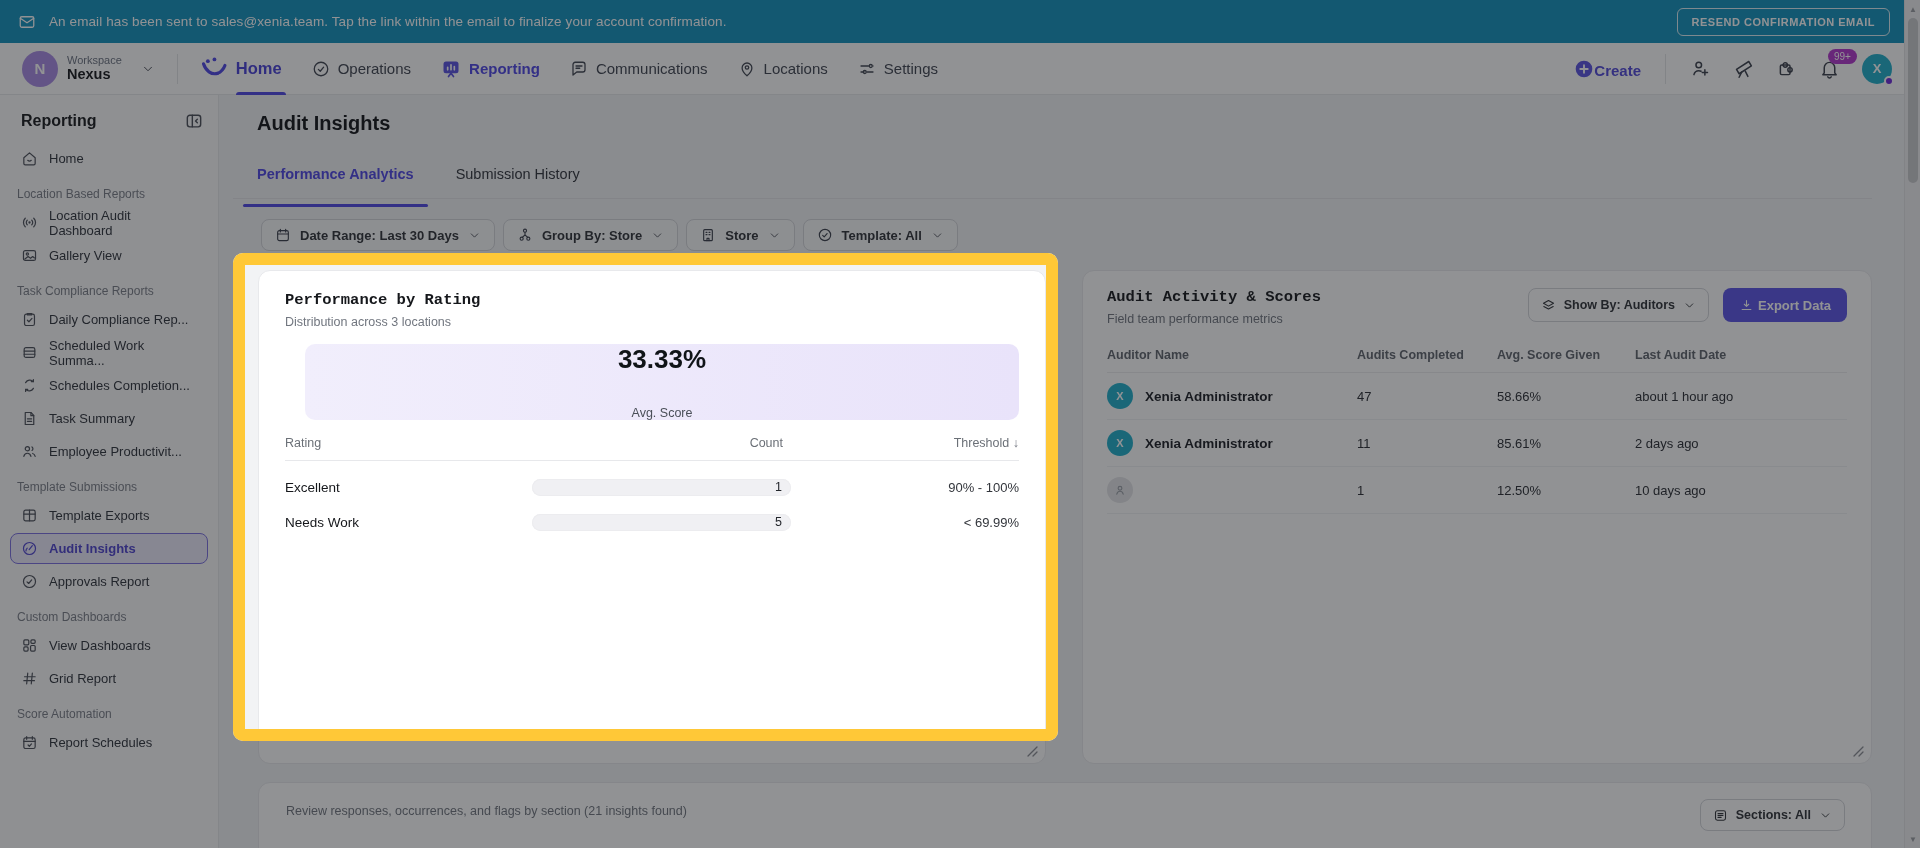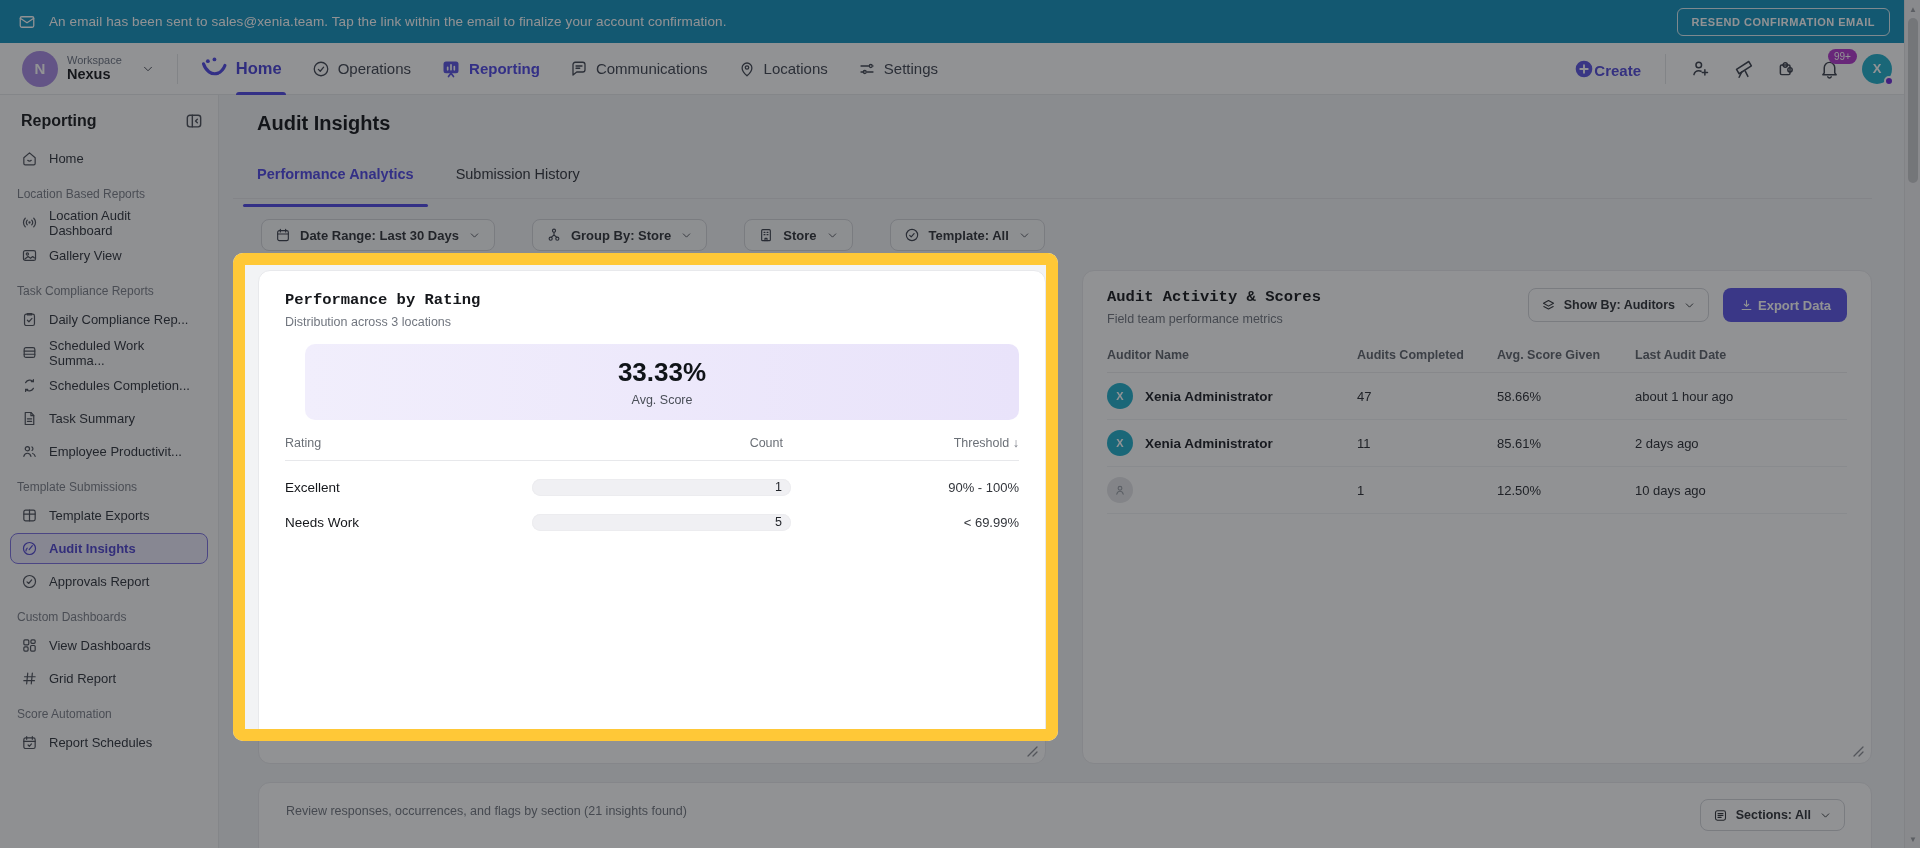--- a/index.html
+++ b/index.html
@@ -72,37 +72,37 @@
   
   .page-title { position:absolute; left:257px; top:112px; font-size:20px;
                 font-weight:bold; color:#111418; }
   .tabs { position:absolute; left:257px; top:166px; display:flex; gap:42px; }
   .tab { font-size:14.5px; color:#30343C; padding-bottom:25px; cursor:pointer; position:relative; }
   .tab.active { color:#4F46E5; font-weight:bold; }
   .tab.active::after { content:""; position:absolute; left:-14px; right:-14px; bottom:0;
                        height:3px; background:#4F46E5; border-radius:3px; }
   .tab-rule { position:absolute; left:233px; top:198px; width:1639px; height:1px; background:#E4E5E8; }
 
-  .filters { position:absolute; left:261px; top:219px; display:flex; gap:37px; }
+  .filters { position:absolute; left:261px; top:219px; display:flex; gap:8px; }
   .filter-btn { display:flex; align-items:center; gap:9px; height:32px; padding:0 13px;
                 border:1px solid #D3D5DA; border-radius:8px; background:#F8F9FA;
                 font-size:13px; font-weight:bold; color:#2F3237; cursor:pointer; }
   .filter-btn .ic { width:16px; height:16px; color:#3A3F4B; }
   .filter-btn .chev { width:13px; height:13px; color:#4A4E57; }
 
   .card { position:absolute; background:#fff; border:1px solid #E8E9EC; border-radius:12px; }
   .resize-handle { position:absolute; right:7px; bottom:6px; color:#8A8D93; cursor:nwse-resize; }
 
   
   .perf-card { left:258px; top:270px; width:788px; height:494px; padding:20px 26px; }
   .card-title { font-size:15.5px; font-weight:bold; color:#15171B;font-family:Liberation Mono, monospace; }
   .card-sub { font-size:12.5px; color:#71767F; margin-top:6px; }
   .avg-banner { margin-top:15px; height:76px; border-radius:10px;
                 background:linear-gradient(90deg,#F1EEFC 0%,#E9E3FA 100%);
-                display:flex; flex-direction:column; align-items:center; justify-content:center; gap:5px;margin-left:20px; }
+                display:flex; flex-direction:column; align-items:center; justify-content:space-between; gap:5px;margin-left:20px; }
   .avg-value { font-size:26px; font-weight:bold; color:#101418; }
   .avg-label { font-size:12.5px; color:#4A4F58; }
   .rt-head { display:flex; align-items:center; margin-top:16px; font-size:12.5px; color:#6B7077; }
   .rt-head .h-rating { width:247px; }
   .rt-head .h-count { width:259px; text-align:right; padding-right:8px; }
   .rt-head .h-threshold { flex:1; text-align:right; }
   .rt-rule { height:1px; background:#E7E8EB; margin-top:10px; }
   .rt-row { display:flex; align-items:center; margin-top:18px; }
   .rt-rating { width:247px; font-size:13.5px; color:#15171B; }
   .rt-track { width:259px; height:17px; border-radius:9px; background:#F0F0F3;

